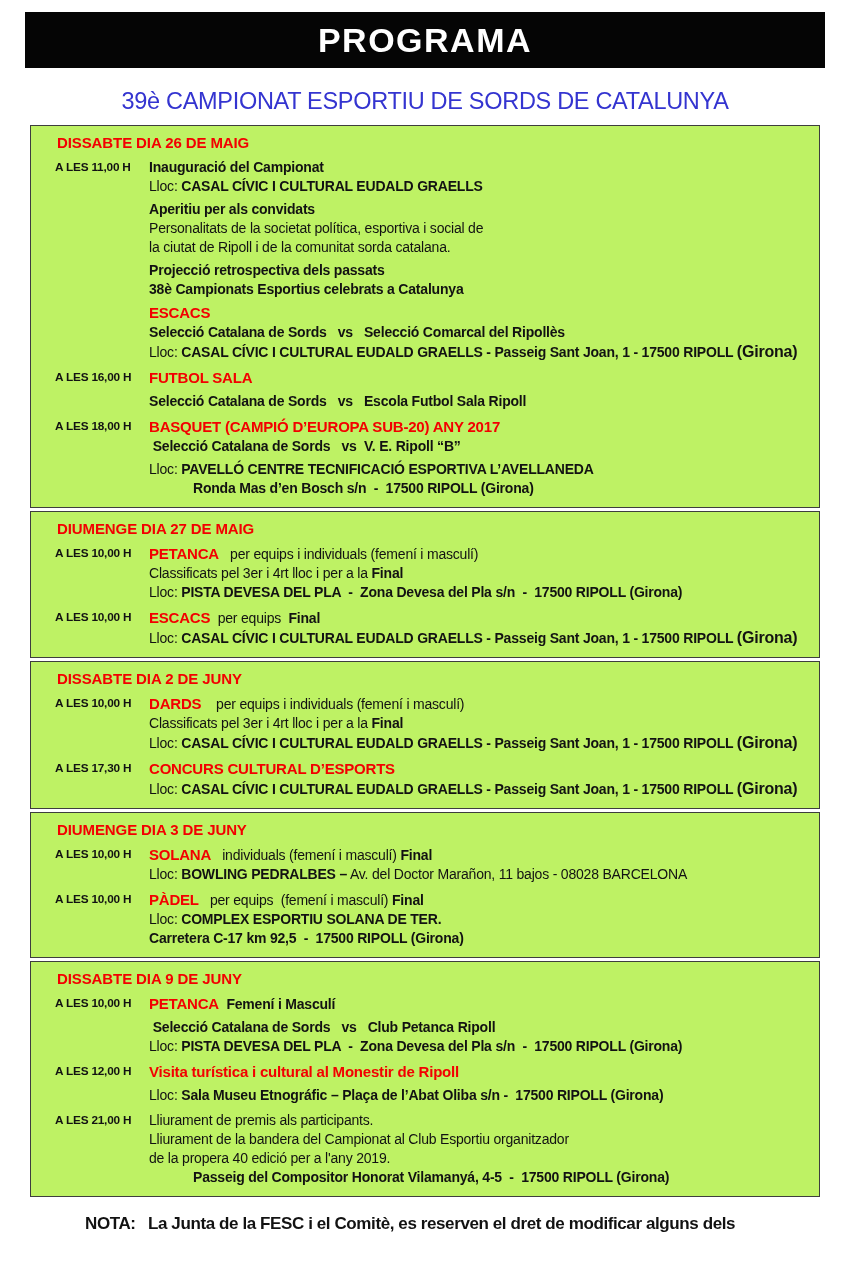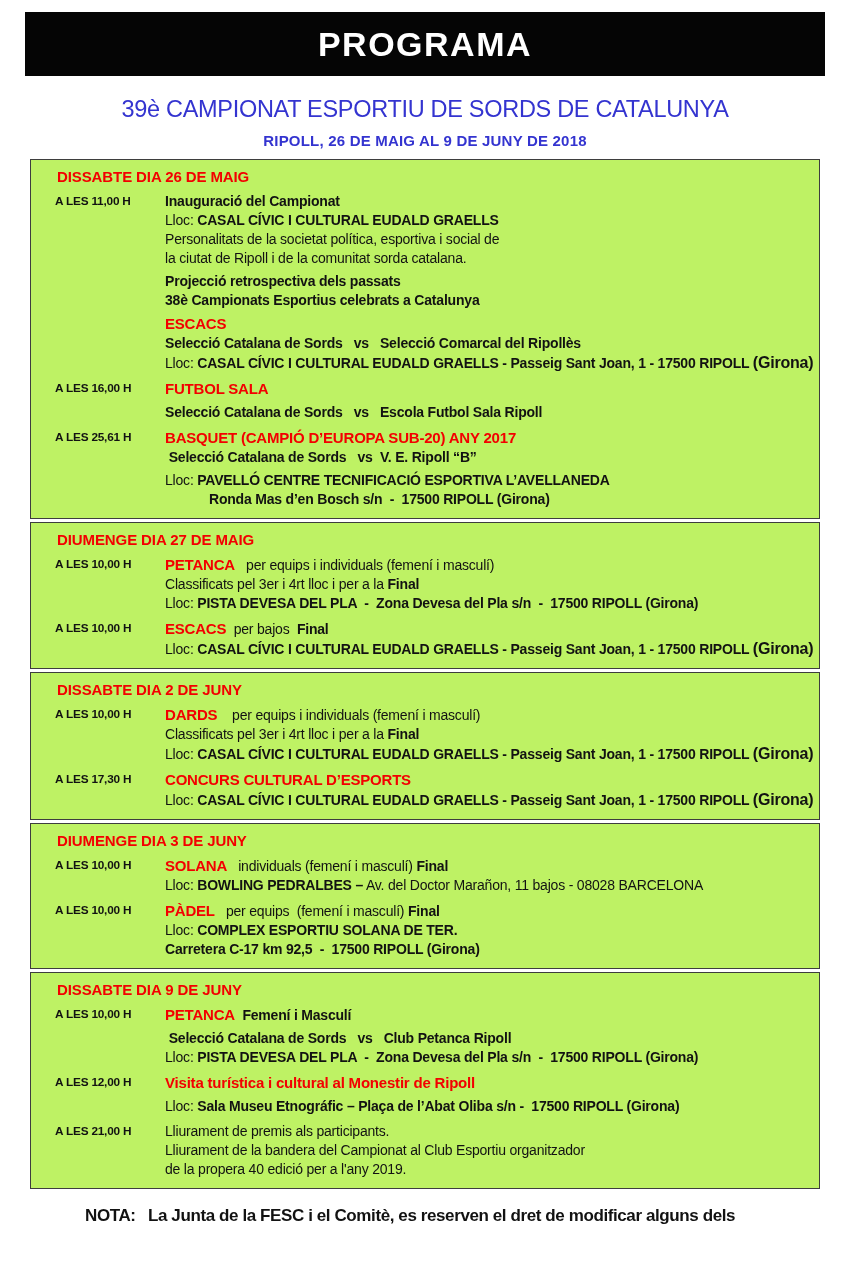--- a/index.html
+++ b/index.html
@@ -5,21 +5,21 @@
   html,body{margin:0;padding:0;background:#ffffff;}
   body{
     width:850px;height:1276px;overflow:hidden;
     font-family:"Liberation Sans","DejaVu Sans",sans-serif;
     color:var(--text,#111);
     -webkit-font-smoothing:antialiased;
   }
   .page{padding:12px 24px 0 24px;}
 
   .header-bar{
-    height:64px;margin:0 1px;background:var(--header_bg,#000);
+    height:56px;margin:0 1px;background:var(--header_bg,#000);
     display:flex;align-items:center;justify-content:center;
   }
   .header-bar .bar-title{
     color:var(--header_text,#fff);font-size:34px;font-weight:bold;letter-spacing:1.5px;
   }
 
   .doc-title{
     margin-top:20px;text-align:center;
     color:var(--blue,#3434d0);font-size:23.5px;font-weight:normal;letter-spacing:-0.3px;
   }
@@ -31,21 +31,21 @@
   #sections{margin:10px 6px 0 6px;}
   .box{
     border:1.5px solid var(--border,#3e3e3e);
     padding:7px 0 9px 0;margin-bottom:3px;background:#bef264;
   }
   .box-title{
     padding-left:26px;line-height:19px;
     color:var(--red,#f30000);font-size:15px;font-weight:bold;letter-spacing:-0.1px;
     white-space:pre;
   }
-  .event{display:flex;margin-top:6px;gap:16px;}
+  .event{display:flex;margin-top:6px;}
   .time{
     flex:0 0 94px;margin-left:24px;padding-top:2px;
     font-size:11.8px;font-weight:bold;letter-spacing:-0.2px;white-space:pre;
   }
   .content{flex:1 1 auto;min-width:0;}
   .line{
     font-size:14px;line-height:19px;letter-spacing:-0.2px;white-space:pre;
   }
   .line.gap{margin-top:4px;}
   .line.indent{margin-left:44px;}
@@ -61,48 +61,48 @@
 </head>
 <body>
 
 <div class="page">
 
   <div class="header-bar">
     <span class="bar-title">PROGRAMA</span>
   </div>
 
   <div class="doc-title">39è CAMPIONAT ESPORTIU DE SORDS DE CATALUNYA</div>
-  <div class="doc-subtitle">RIPOLL, 26 DE MAIG AL 9 DE JUNY DE 2018</div>
 
   <div id="sections">
       <div class="box">
         <div class="box-title">DISSABTE DIA 26 DE MAIG</div>
         <div class="event">
           <div class="time">A LES 11,00 H</div>
           <div class="content">
             <div class="line"><span class="s-b">Inauguració del Campionat</span></div>
             <div class="line"><span class="s-n">Lloc: </span><span class="s-b">CASAL CÍVIC I CULTURAL EUDALD GRAELLS</span></div>
+            <div class="line gap"><span class="s-b">Aperitiu per als convidats</span></div>
             <div class="line"><span class="s-n">Personalitats de la societat política, esportiva i social de</span></div>
             <div class="line"><span class="s-n">la ciutat de Ripoll i de la comunitat sorda catalana.</span></div>
             <div class="line gap"><span class="s-b">Projecció retrospectiva dels passats</span></div>
             <div class="line"><span class="s-b">38è Campionats Esportius celebrats a Catalunya</span></div>
             <div class="line gap"><span class="s-r">ESCACS</span></div>
             <div class="line"><span class="s-b">Selecció Catalana de Sords   vs   Selecció Comarcal del Ripollès</span></div>
             <div class="line"><span class="s-n">Lloc: </span><span class="s-b">CASAL CÍVIC I CULTURAL EUDALD GRAELLS - Passeig Sant Joan, 1 - 17500 RIPOLL </span><span class="s-bs">(Girona)</span></div>
           </div>
         </div>
         <div class="event">
           <div class="time">A LES 16,00 H</div>
           <div class="content">
             <div class="line"><span class="s-r">FUTBOL SALA</span></div>
             <div class="line gap"><span class="s-b">Selecció Catalana de Sords   vs   Escola Futbol Sala Ripoll</span></div>
           </div>
         </div>
         <div class="event">
-          <div class="time">A LES 25,61 H</div>
+          <div class="time">A LES 18,00 H</div>
           <div class="content">
             <div class="line"><span class="s-r">BASQUET (CAMPIÓ D’EUROPA SUB-20) ANY 2017</span></div>
             <div class="line"><span class="s-b"> Selecció Catalana de Sords   vs  V. E. Ripoll “B”</span></div>
             <div class="line gap"><span class="s-n">Lloc: </span><span class="s-b">PAVELLÓ CENTRE TECNIFICACIÓ ESPORTIVA L’AVELLANEDA</span></div>
             <div class="line indent"><span class="s-b">Ronda Mas d’en Bosch s/n  -  17500 RIPOLL (Girona)</span></div>
           </div>
         </div>
       </div>
       <div class="box">
         <div class="box-title">DIUMENGE DIA 27 DE MAIG</div>
@@ -110,21 +110,21 @@
           <div class="time">A LES 10,00 H</div>
           <div class="content">
             <div class="line"><span class="s-r">PETANCA</span><span class="s-n">   per equips i individuals (femení i masculí)</span></div>
             <div class="line"><span class="s-n">Classificats pel 3er i 4rt lloc i per a la </span><span class="s-b">Final</span></div>
             <div class="line"><span class="s-n">Lloc: </span><span class="s-b">PISTA DEVESA DEL PLA  -  Zona Devesa del Pla s/n  -  17500 RIPOLL (Girona)</span></div>
           </div>
         </div>
         <div class="event">
           <div class="time">A LES 10,00 H</div>
           <div class="content">
-            <div class="line"><span class="s-r">ESCACS</span><span class="s-n">  per bajos  </span><span class="s-b">Final</span></div>
+            <div class="line"><span class="s-r">ESCACS</span><span class="s-n">  per equips  </span><span class="s-b">Final</span></div>
             <div class="line"><span class="s-n">Lloc: </span><span class="s-b">CASAL CÍVIC I CULTURAL EUDALD GRAELLS - Passeig Sant Joan, 1 - 17500 RIPOLL </span><span class="s-bs">(Girona)</span></div>
           </div>
         </div>
       </div>
       <div class="box">
         <div class="box-title">DISSABTE DIA 2 DE JUNY</div>
         <div class="event">
           <div class="time">A LES 10,00 H</div>
           <div class="content">
             <div class="line"><span class="s-r">DARDS</span><span class="s-n">    per equips i individuals (femení i masculí)</span></div>
@@ -174,20 +174,21 @@
             <div class="line"><span class="s-r">Visita turística i cultural al Monestir de Ripoll</span></div>
             <div class="line gap"><span class="s-n">Lloc: </span><span class="s-b">Sala Museu Etnográfic – Plaça de l’Abat Oliba s/n -  17500 RIPOLL (Girona)</span></div>
           </div>
         </div>
         <div class="event">
           <div class="time">A LES 21,00 H</div>
           <div class="content">
             <div class="line"><span class="s-n">Lliurament de premis als participants.</span></div>
             <div class="line"><span class="s-n">Lliurament de la bandera del Campionat al Club Esportiu organitzador</span></div>
             <div class="line"><span class="s-n">de la propera 40 edició per a l'any 2019.</span></div>
+            <div class="line indent"><span class="s-b">Passeig del Compositor Honorat Vilamanyá, 4-5  -  17500 RIPOLL (Girona)</span></div>
           </div>
         </div>
       </div>
     </div>
 
   <div class="nota">
     <div class="nota-label">NOTA:</div>
     <div class="nota-text">
       <div>La Junta de la FESC i el Comitè, es reserven el dret de modificar alguns dels</div>
 

